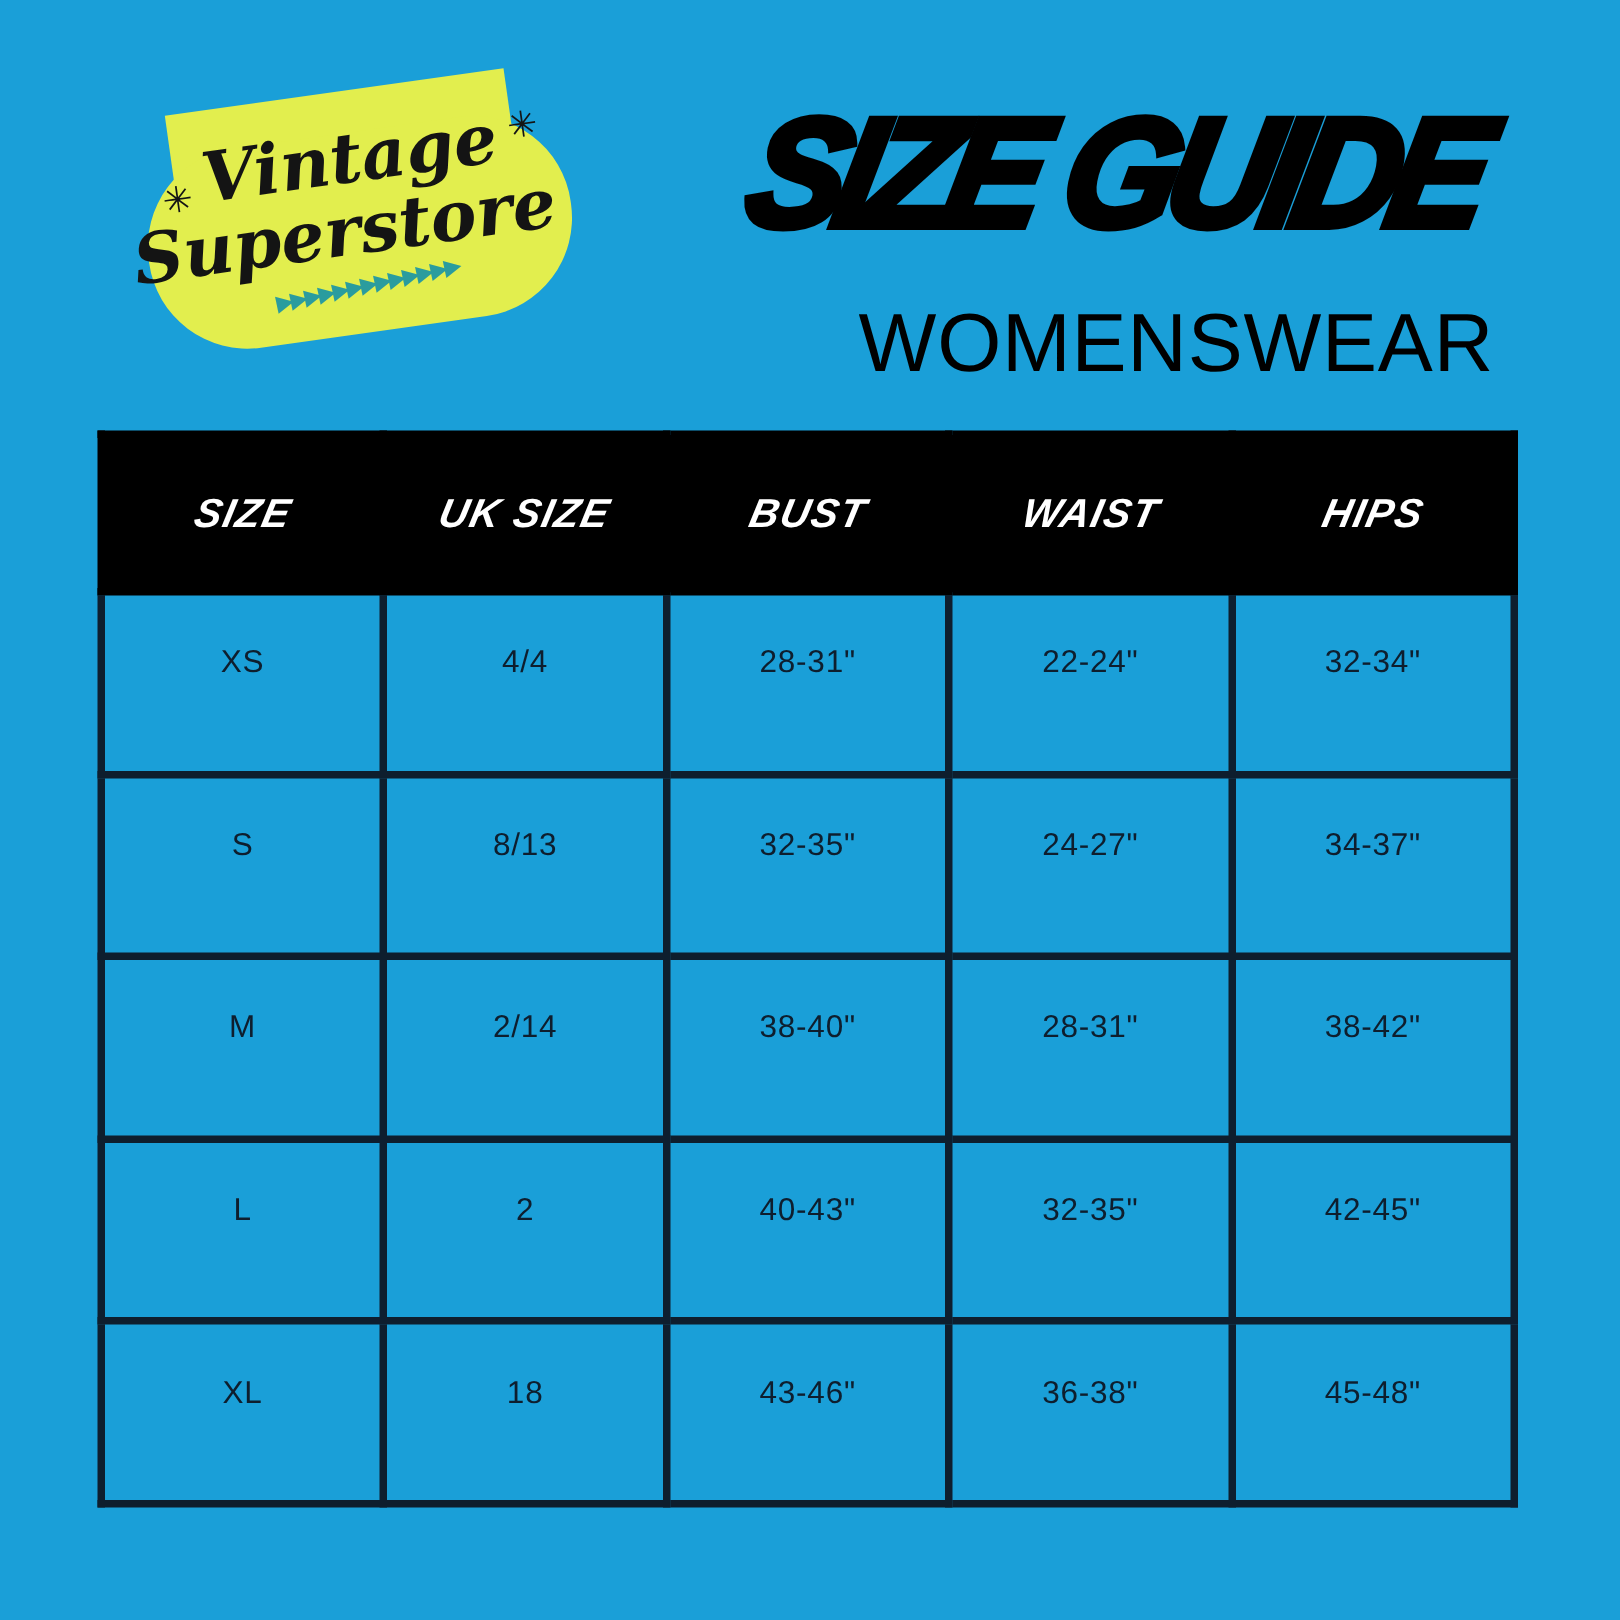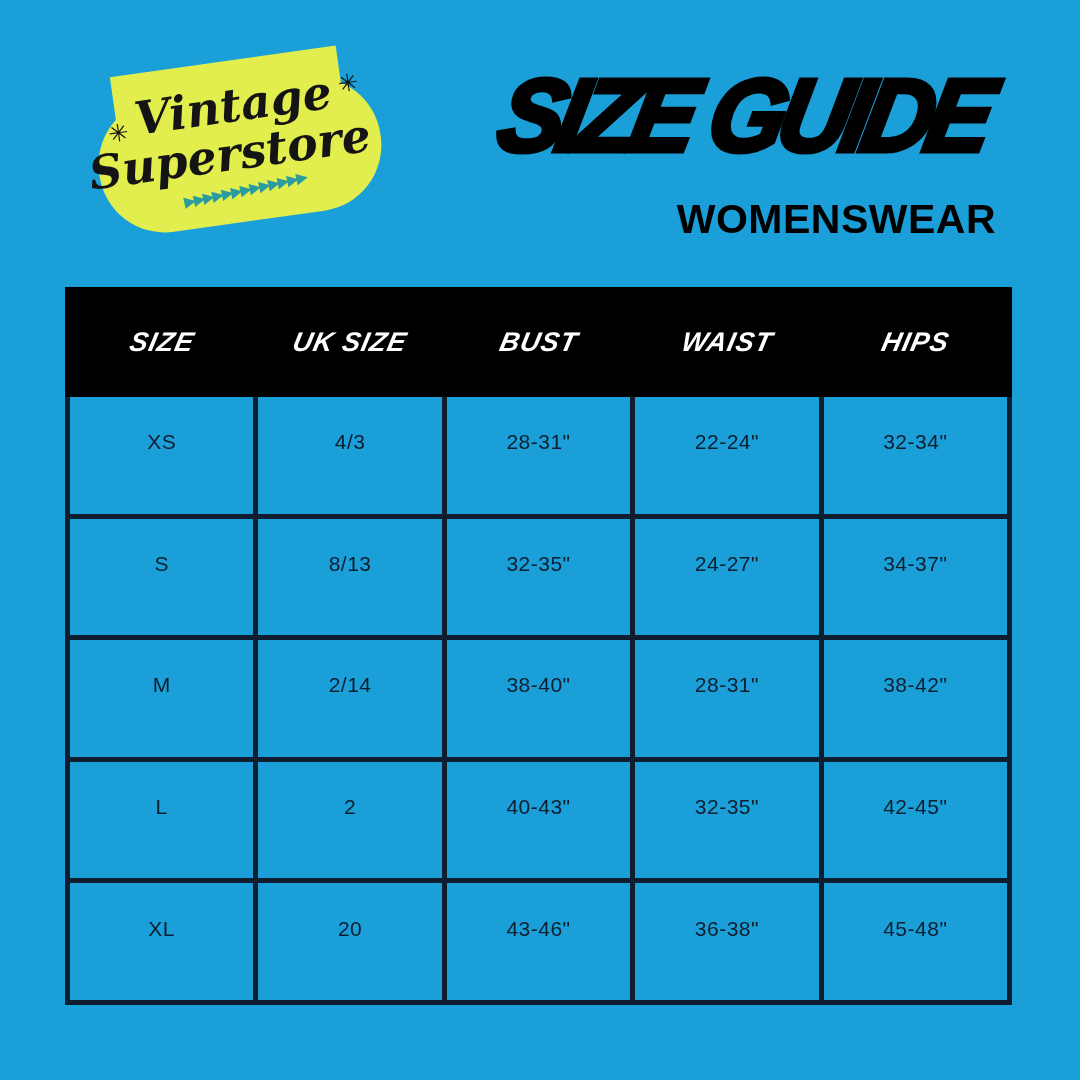--- a/index.html
+++ b/index.html
@@ -77,22 +77,22 @@
     color: var(--title-text);
     letter-spacing: -7px;
     white-space: nowrap;
     transform: skewX(-11deg) scaleY(1.05);
     transform-origin: right center;
     -webkit-text-stroke: 5px var(--title-text);
     padding-right: 10px;
   }
   .poster-subtitle {
     margin: 6px 0 13px;
-    font-size: 41px;
-    font-weight: bold;
+    font-size: 55px;
+    font-weight: normal;
     color: var(--title-text);
     letter-spacing: 0.5px;
     white-space: nowrap;
   }
 
   
   .size-table {
     position: absolute;
     left: 65px; top: 287px;
     width: 947px; height: 718px;
@@ -155,21 +155,21 @@
         <th><span>SIZE</span></th>
         <th><span>UK SIZE</span></th>
         <th><span>BUST</span></th>
         <th><span>WAIST</span></th>
         <th><span>HIPS</span></th>
       </tr>
   </thead>
   <tbody id="table-body">
       <tr>
         <td>XS</td>
-        <td>4/3</td>
+        <td>4/4</td>
         <td>28-31"</td>
         <td>22-24"</td>
         <td>32-34"</td>
       </tr>
       <tr>
         <td>S</td>
         <td>8/13</td>
         <td>32-35"</td>
         <td>24-27"</td>
         <td>34-37"</td>
@@ -183,19 +183,19 @@
       </tr>
       <tr>
         <td>L</td>
         <td>2</td>
         <td>40-43"</td>
         <td>32-35"</td>
         <td>42-45"</td>
       </tr>
       <tr>
         <td>XL</td>
-        <td>20</td>
+        <td>18</td>
         <td>43-46"</td>
         <td>36-38"</td>
         <td>45-48"</td>
       </tr>
     </tbody>
 </table>
 
 </body></html>

